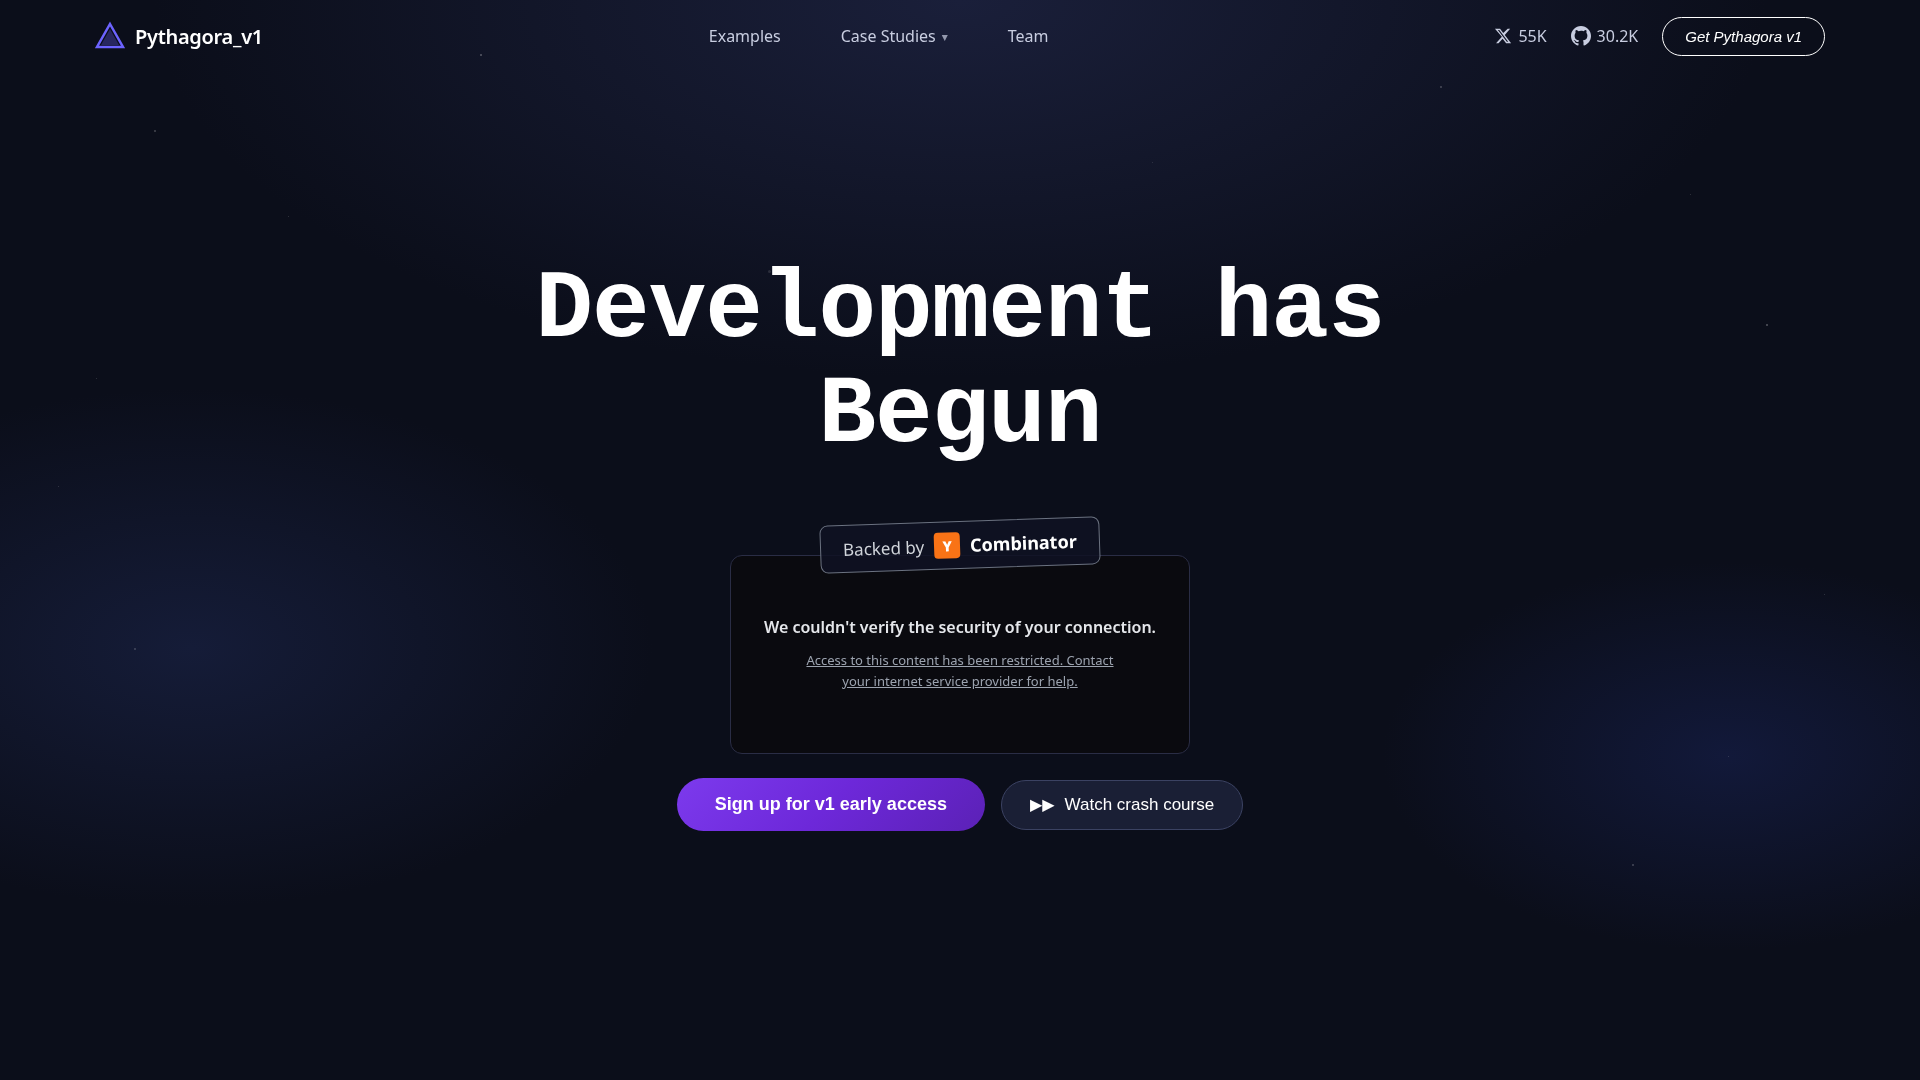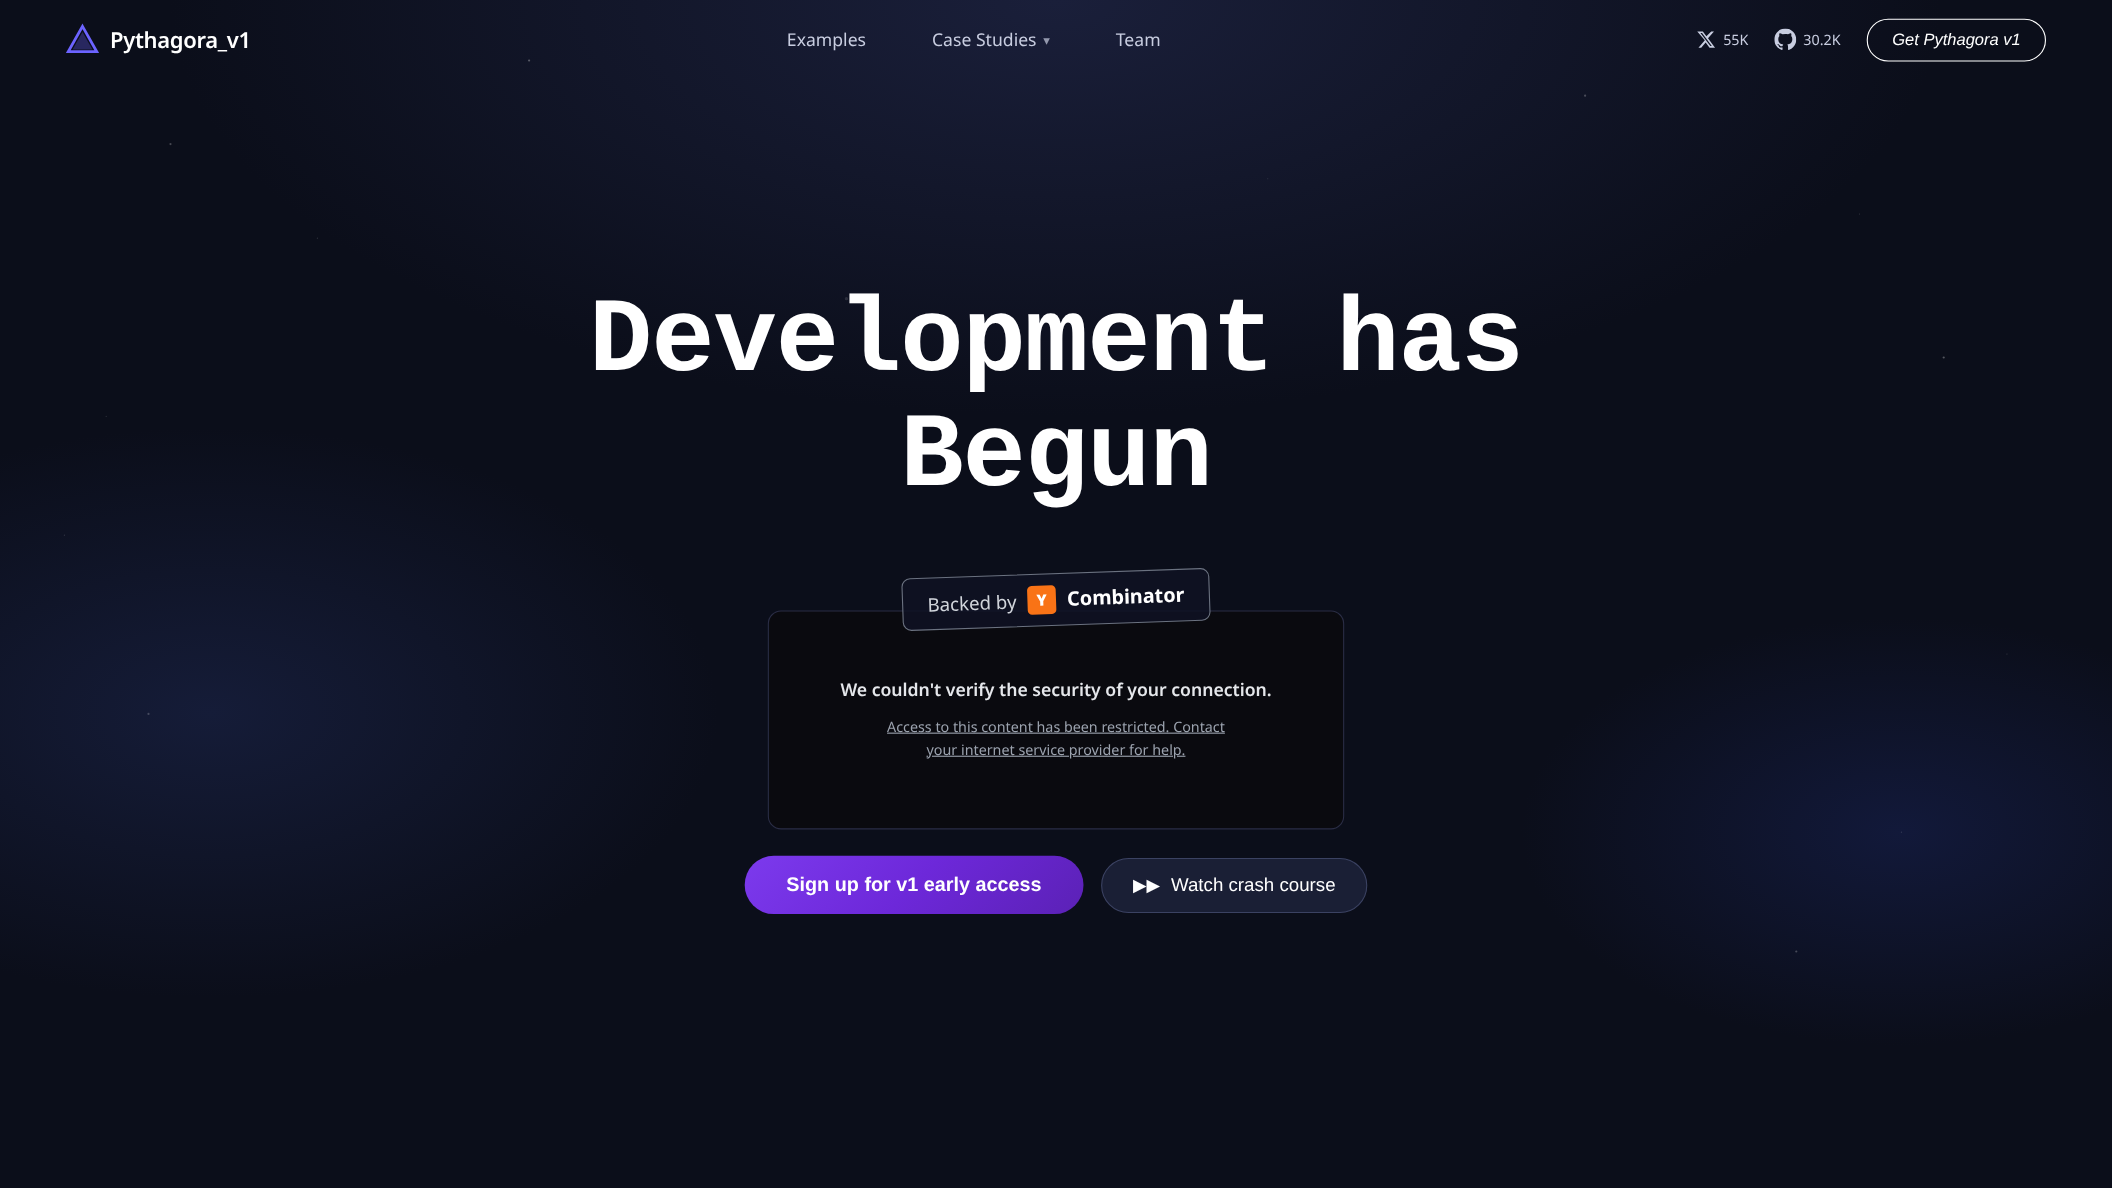--- a/index.html
+++ b/index.html
@@ -27,21 +27,21 @@
       z-index: 0;
     }
 
     
     nav {
       position: relative;
       z-index: 10;
       display: flex;
       align-items: center;
       justify-content: space-between;
-      padding: 0 60px;
+      padding: 0 95px;
       height: 72px;
     }
 
     .nav-left {
       display: flex;
       align-items: center;
       gap: 10px;
     }
 
     .logo-icon {
@@ -76,21 +76,21 @@
       display: flex;
       align-items: center;
       gap: 24px;
     }
 
     .stat-badge {
       display: flex;
       align-items: center;
       gap: 6px;
       color: #c8cde0;
-      font-size: 13px;
+      font-size: 16px;
     }
 
     .get-btn {
       background: transparent;
       border: 1.5px solid #fff;
       color: #fff;
       padding: 10px 22px;
       border-radius: 30px;
       font-size: 15px;
       font-weight: 500;
@@ -154,21 +154,21 @@
 
     .combinator-text {
       font-weight: 700;
       color: #fff;
       font-size: 18px;
     }
 
     
     .video-card {
       margin-top: -14px;
-      width: 524px;
+      width: 460px;
       background: #0a0a0f;
       border: 1px solid #2a2d45;
       border-radius: 12px;
       padding: 60px 30px;
       text-align: center;
       position: relative;
       z-index: 10;
     }
 
     .video-card-title {

